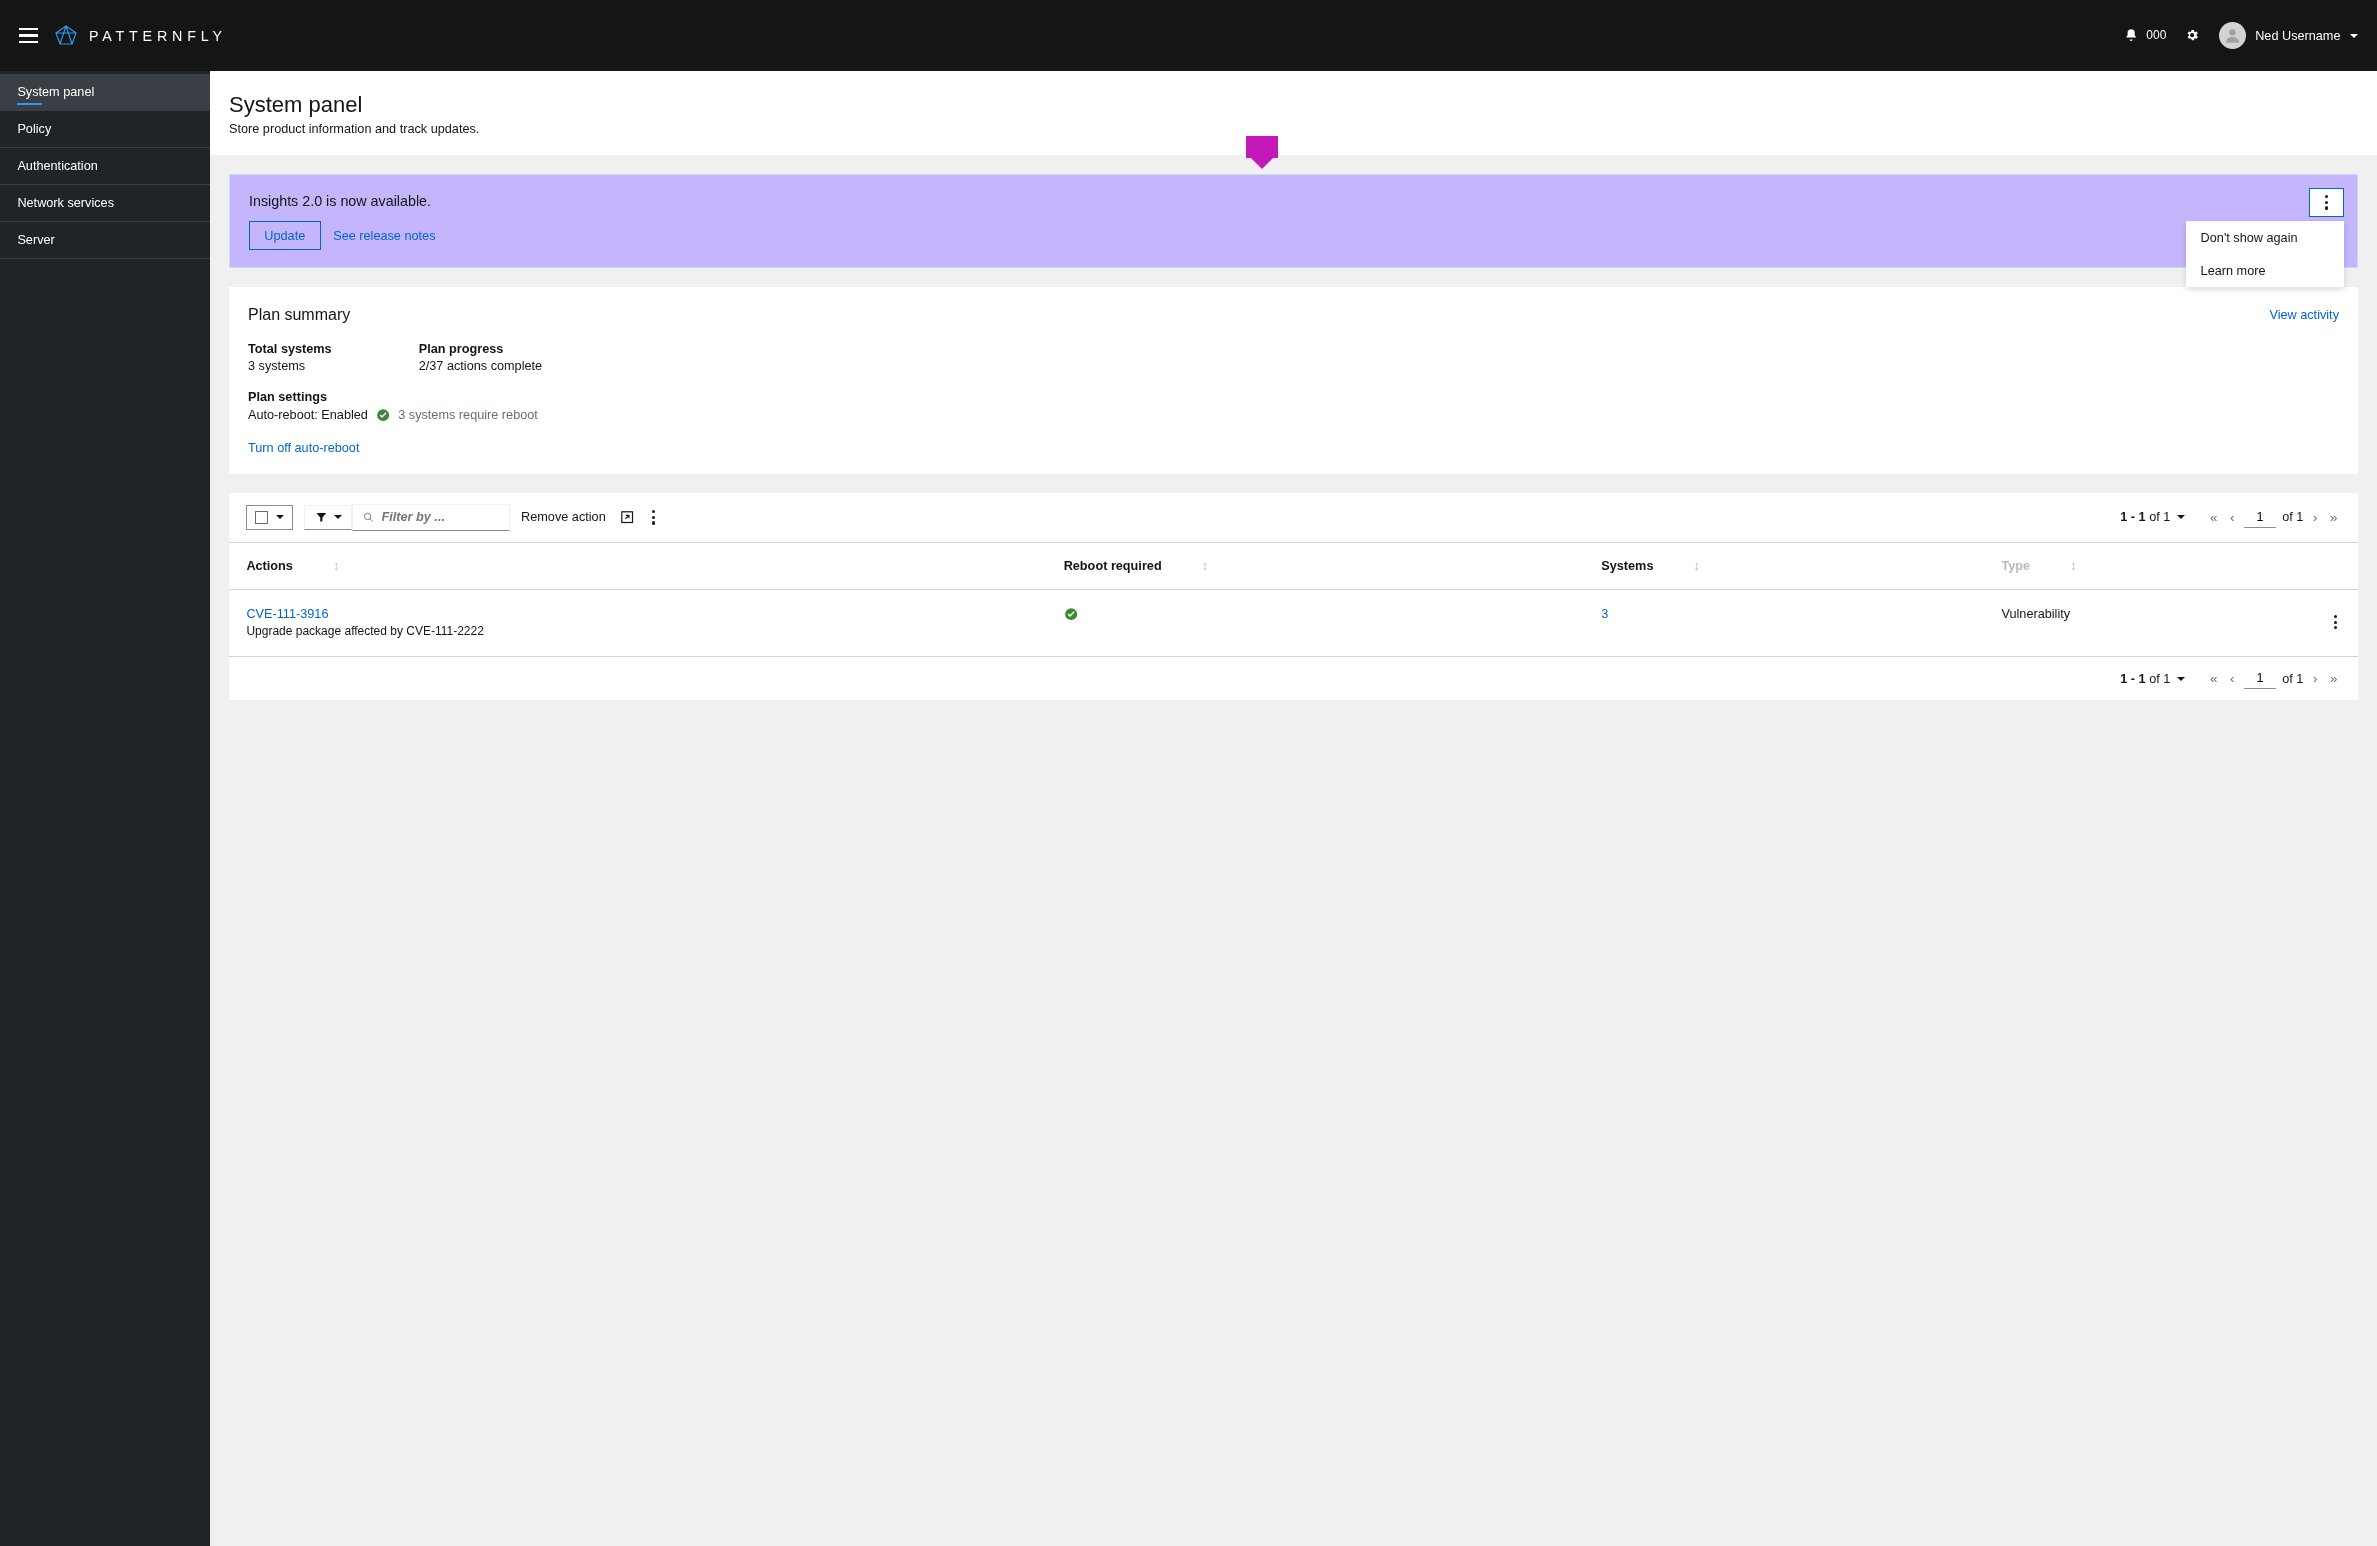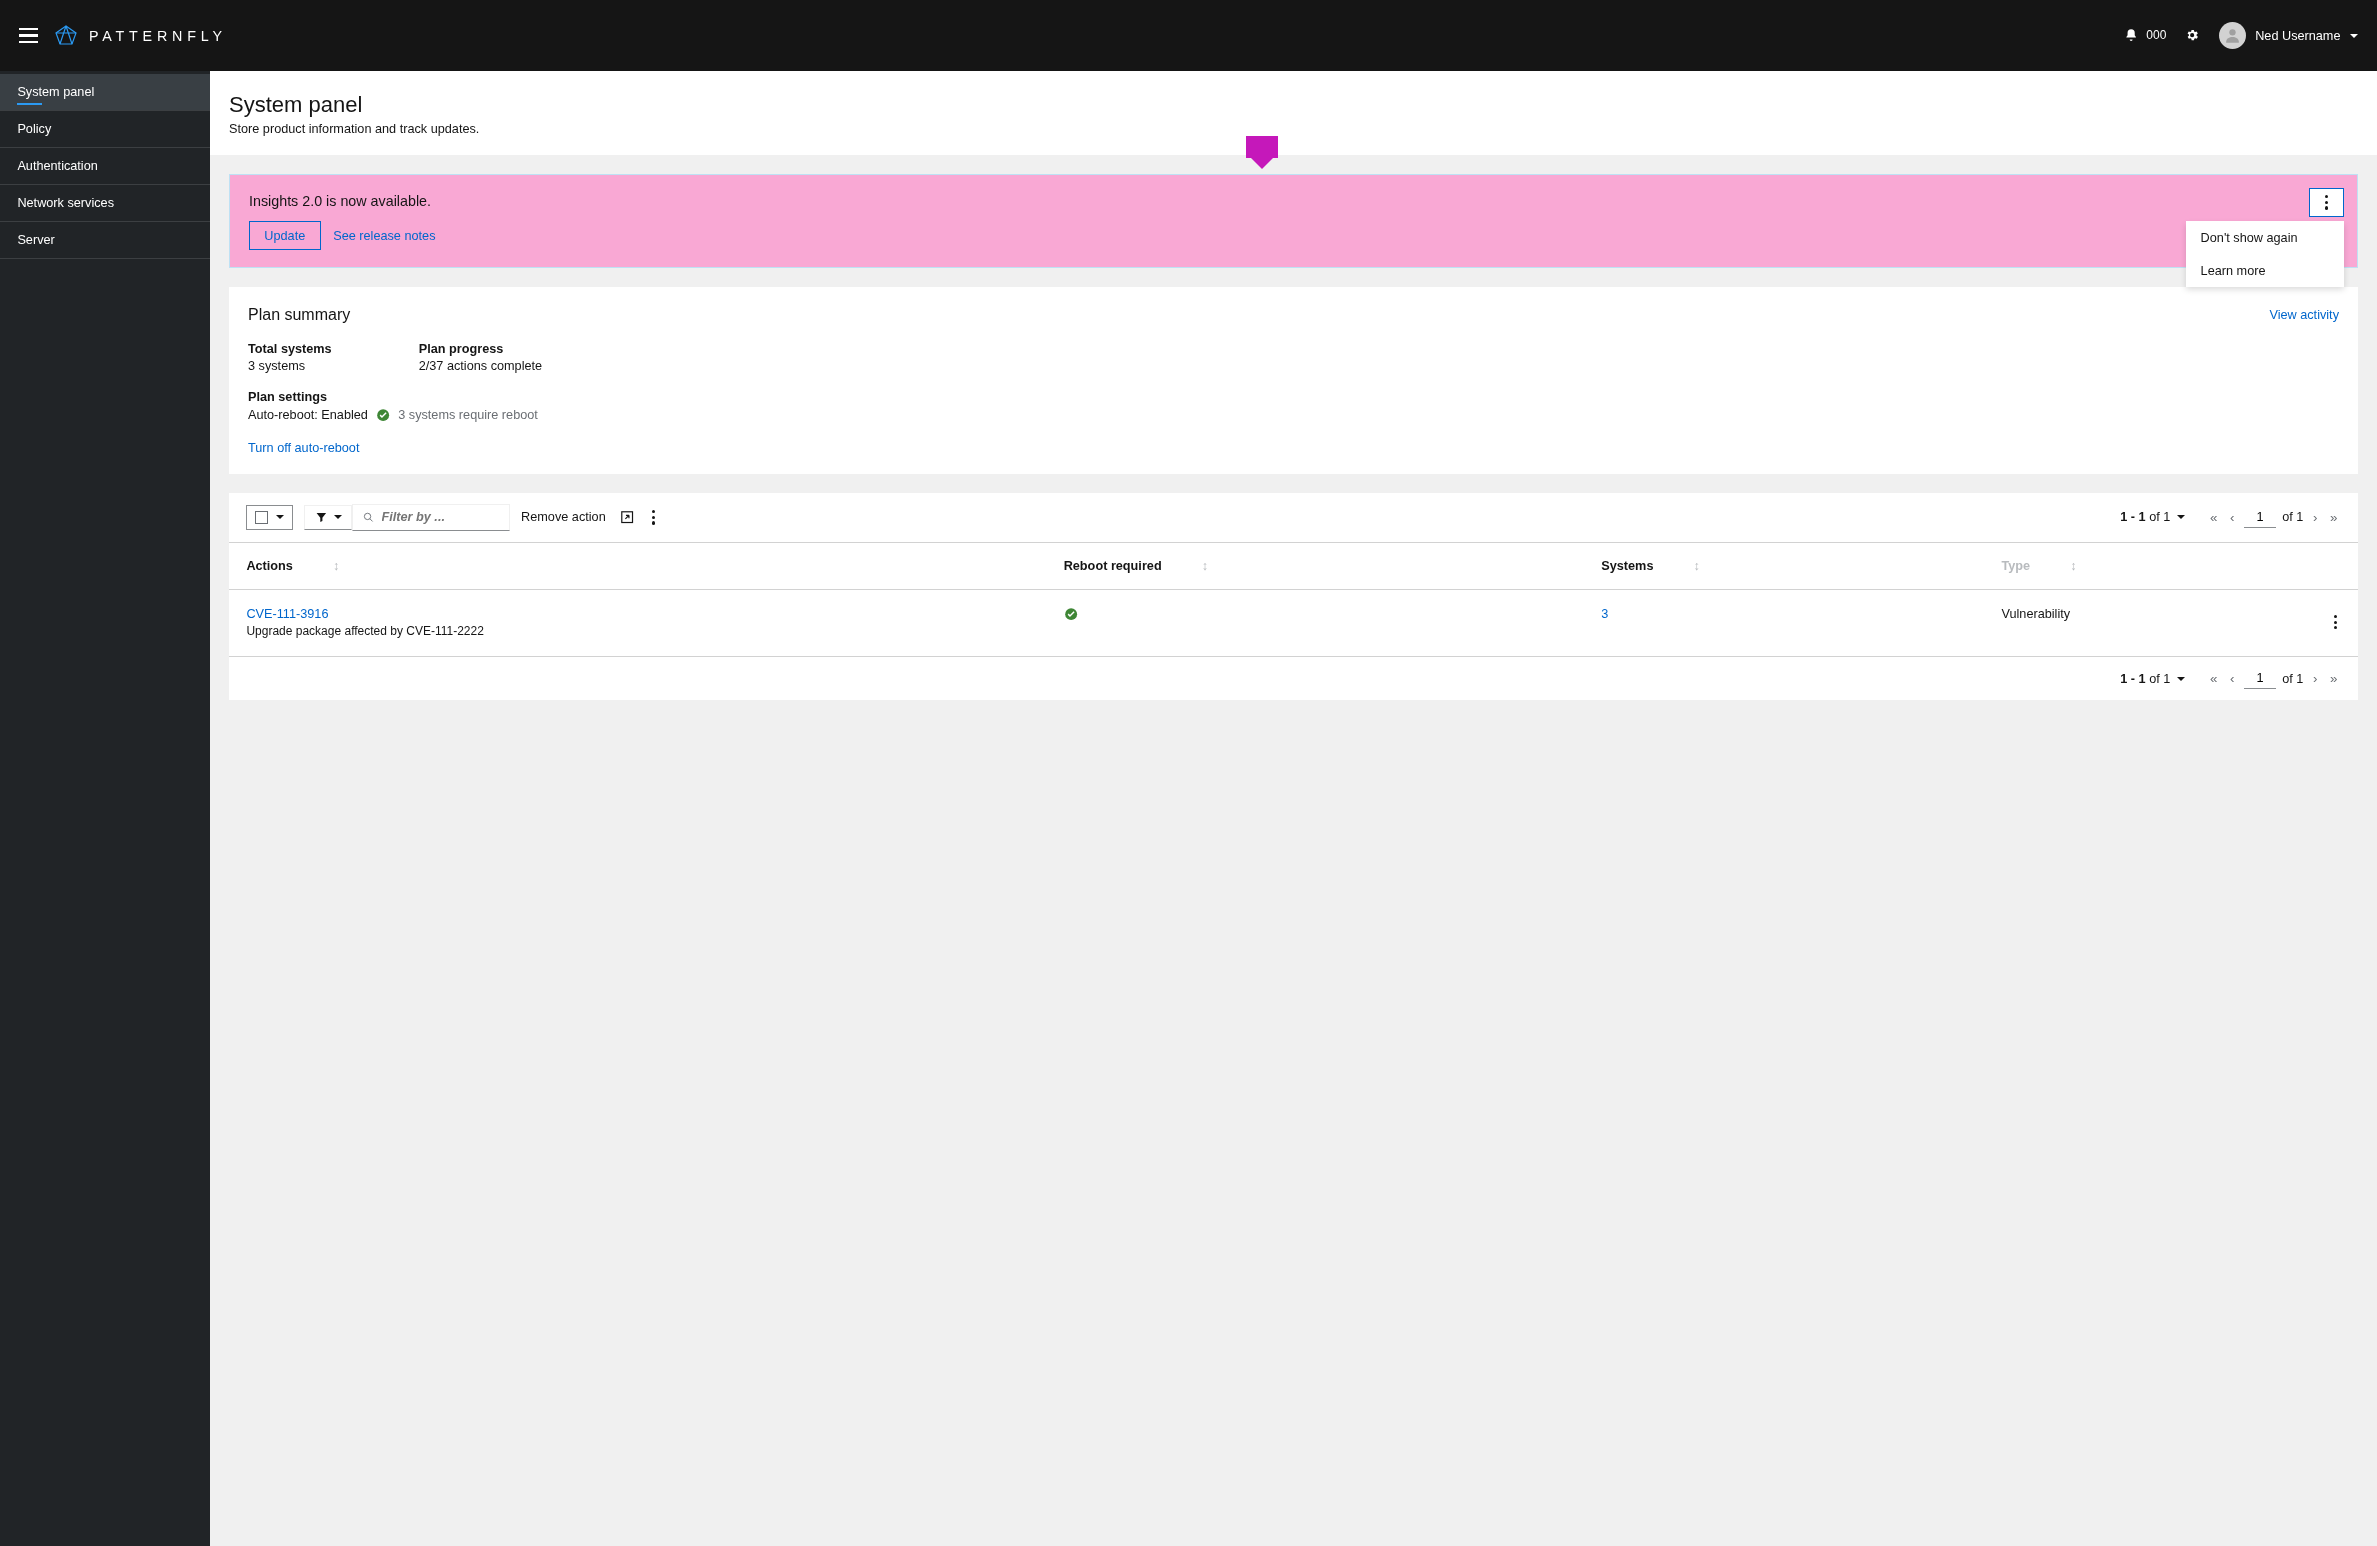--- a/index.html
+++ b/index.html
@@ -35,21 +35,21 @@
 .page-subtitle { font-size: 12.7px; color: #151515; }
 
 .content { padding: 19px; display: flex; flex-direction: column; gap: 19px; position: relative; }
 
 
 .pink-pointer { position: absolute; top: -19px; left: 50%; transform: translateX(-48px); z-index: 5; }
 .pink-pointer-box { width: 32px; height: 22px; background: #c518ba; }
 .pink-pointer-tri { width: 0; height: 0; border-left: 11px solid transparent; border-right: 11px solid transparent; border-top: 11px solid #c518ba; margin: 0 auto; }
 
 
-.hint { background: #f9a8d4; border: 0.8px solid #bee1f4; padding: 17.4px 19px; position: relative; }
+.hint { background: #c4b5fd; border: 0.8px solid #bee1f4; padding: 17.4px 19px; position: relative; }
 .hint-title { font-size: 14.3px; font-weight: 400; margin-bottom: 12.7px; }
 .hint-actions { display: flex; align-items: center; gap: 12.7px; }
 .btn-secondary { border: 0.8px solid #06c; background: transparent; color: #06c; padding: 6.3px 14.3px; font-size: 12.7px; cursor: pointer; }
 .link { color: #06c; font-size: 12.7px; text-decoration: none; cursor: pointer; }
 .hint-kebab { position: absolute; top: 12.7px; right: 12.7px; width: 35px; height: 28.5px; border: 1.6px solid #06c; background: #fff; display: flex; align-items: center; justify-content: center; cursor: pointer; }
 .kebab-dots { display: flex; flex-direction: column; gap: 2.4px; }
 .kebab-dots span { width: 3.2px; height: 3.2px; border-radius: 50%; background: #151515; }
 
 
 .dropdown-menu { position: absolute; top: 46px; right: 12.7px; background: #fff; box-shadow: 0 3.2px 6.3px rgba(0,0,0,0.15); min-width: 158px; z-index: 10; }

